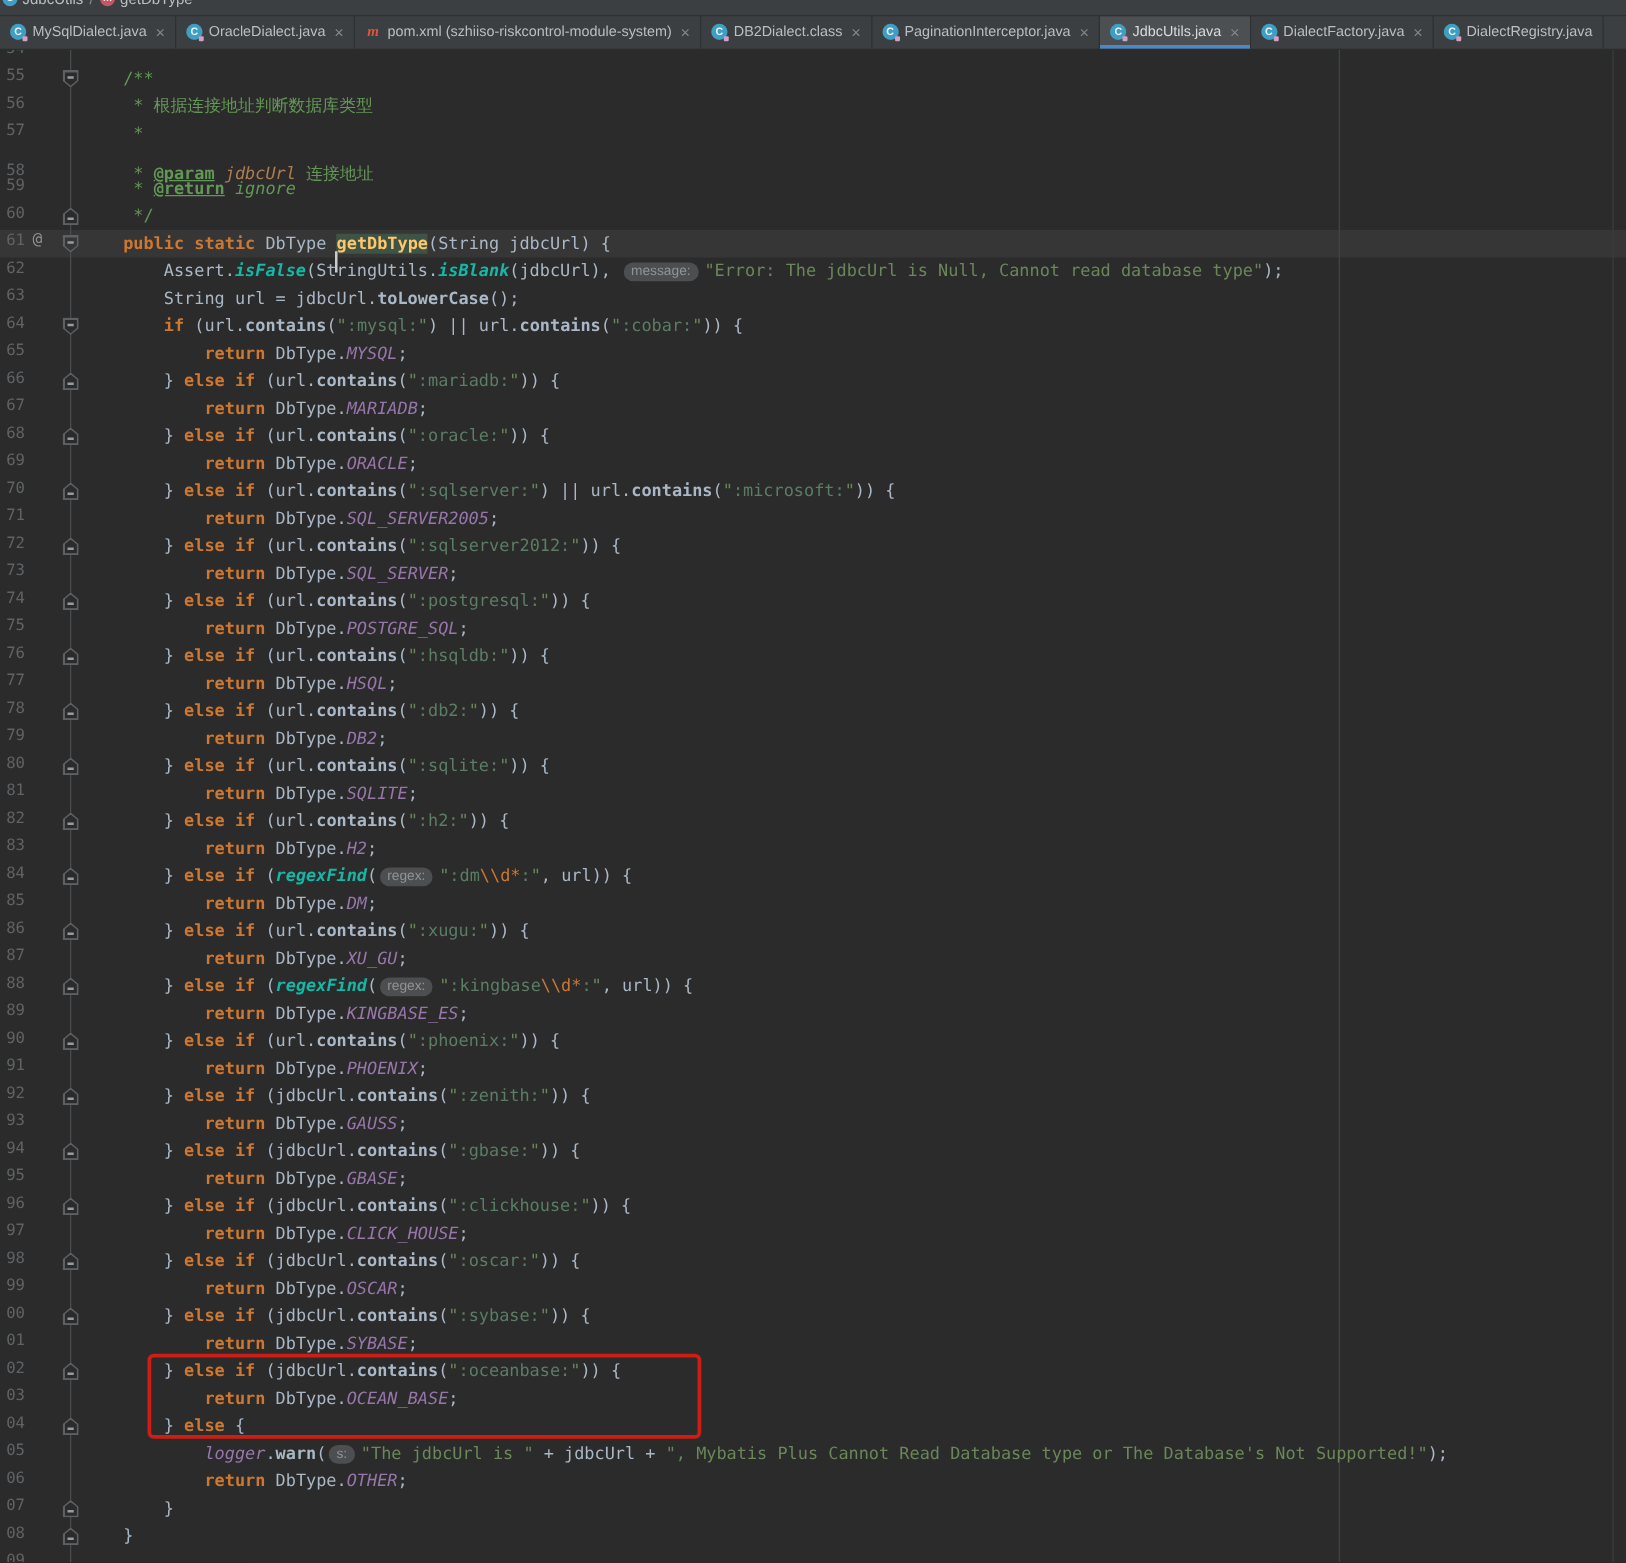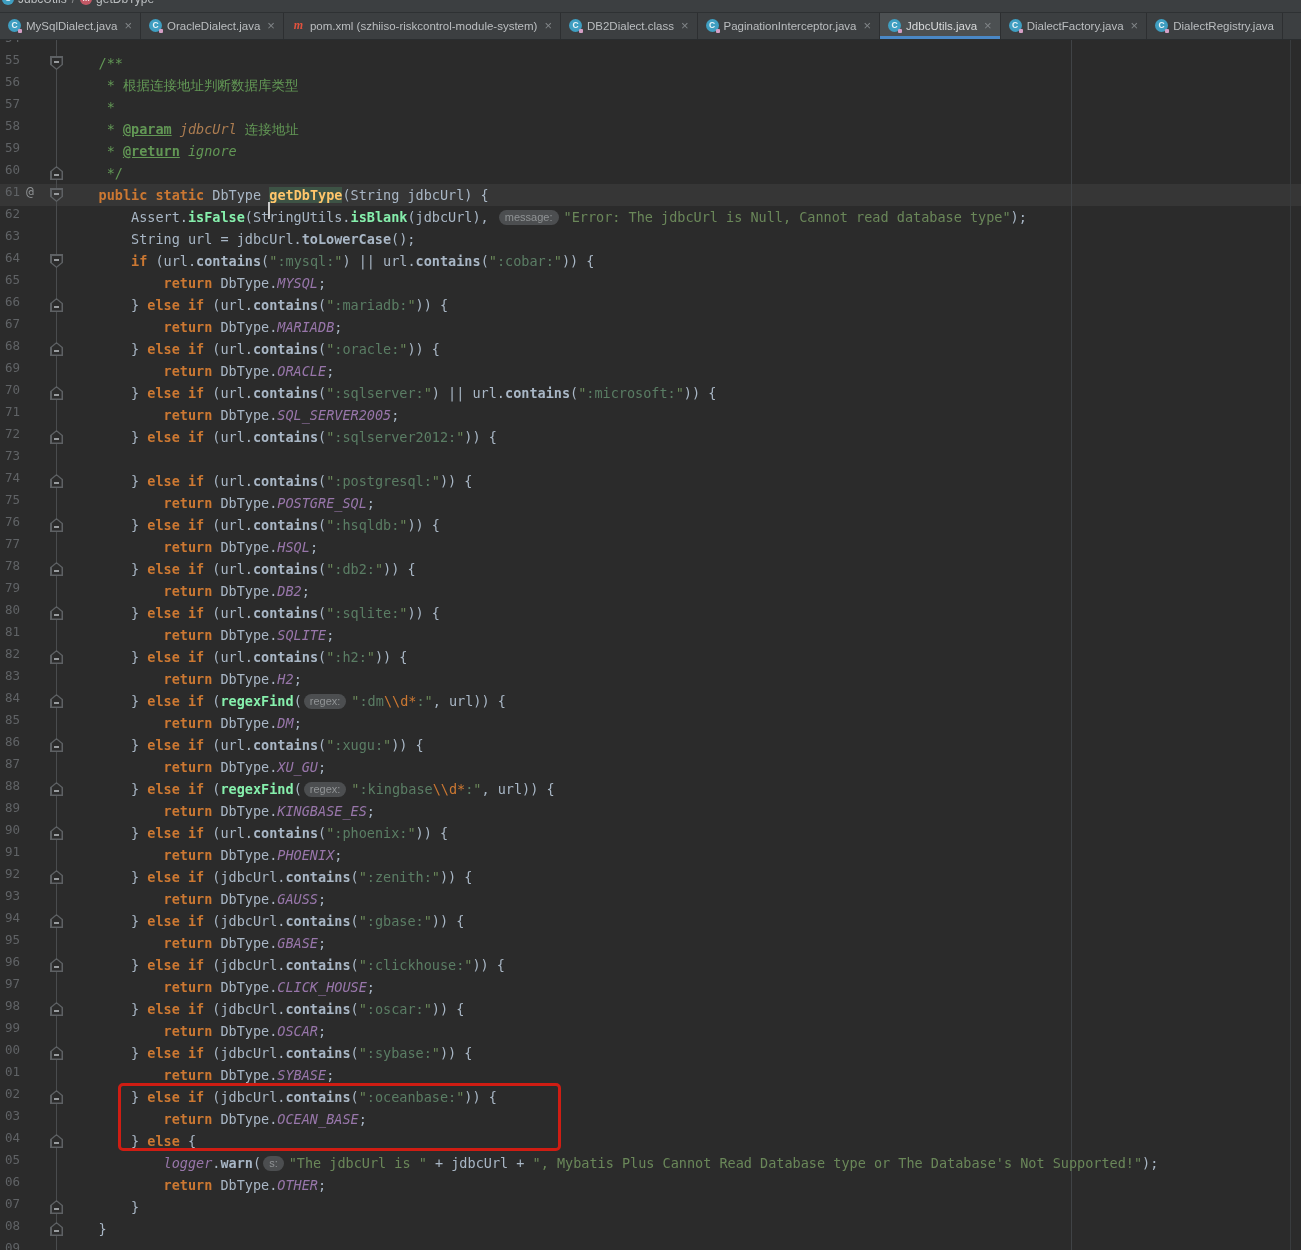--- a/index.html
+++ b/index.html
@@ -60,21 +60,21 @@
   .code{position:absolute;left:66px;top:0;line-height:22px;white-space:pre;
         font-family:"DejaVu Sans Mono",monospace;font-size:13.5px;}
   .t-d {color:#A9B7C6;}
   .t-k {color:#CC7832;font-weight:bold;}
   .t-s {color:#6A8759;}
   .t-si{color:#5A7D64;}
   .t-e {color:#CC7832;}
   .t-c {color:#9876AA;font-style:italic;}
   .t-f {color:#9876AA;font-style:italic;text-align:right;}
   .t-m {color:#A9B7C6;font-weight:bold;}
-  .t-sm{color:#86efac;font-weight:bold;margin-top:32px;}
+  .t-sm{color:#14b8a6;font-weight:bold;font-style:italic;margin-top:32px;}
   .t-mh{color:#FFC66B;font-weight:bold;background:#3D5345;}
   .t-ct{color:#629755;}
   .t-cti{color:#629755;font-style:italic;}
   .t-tg{color:#629755;font-weight:bold;text-decoration:underline;}
   .t-tv{color:#AD7D51;font-style:italic;}
   .hint{display:inline-block;background:#4C4E50;color:#909395;
         font:11px "Liberation Sans",sans-serif;padding:1px 6px 2px;border-radius:8px;
         margin:0 5px 0 2px;transform:translateY(-1px);}
   .caret{display:inline-block;width:0;position:relative;}
   .caret::before{content:"";position:absolute;left:-1px;top:2px;width:2px;height:17px;background:#CBCBCB;}
@@ -164,21 +164,21 @@
           <div class="code"><span class="t-ct">    /**</span></div>
         </div>
         <div class="row" style="top: 34px;">
           <span class="ln">56</span>
           <div class="code"><span class="t-ct">     * 根据连接地址判断数据库类型</span></div>
         </div>
         <div class="row" style="top: 56px;">
           <span class="ln">57</span>
           <div class="code"><span class="t-ct">     *</span></div>
         </div>
-        <div class="row" style="top: 78px;">
+        <div class="row" style="top: 88px;">
           <span class="ln">58</span>
           <div class="code"><span class="t-ct">     * </span><span class="t-tg">@param</span><span class="t-ct"> </span><span class="t-tv">jdbcUrl</span><span class="t-ct"> 连接地址</span></div>
         </div>
         <div class="row" style="top: 100px;">
           <span class="ln">59</span>
           <div class="code"><span class="t-ct">     * </span><span class="t-tg">@return</span><span class="t-cti"> ignore</span></div>
         </div>
         <div class="row" style="top: 122px;">
           <span class="ln">60</span>
           <span class="fold up">
@@ -262,20 +262,21 @@
           <span class="ln">72</span>
           <span class="fold up">
             <i class="o"></i>
             <i class="i2"></i>
             <i class="dash"></i>
           </span>
           <div class="code"><span class="t-d">        } </span><span class="t-k">else</span><span class="t-d"> </span><span class="t-k">if</span><span class="t-d"> (url.</span><span class="t-m">contains</span><span class="t-d">(</span><span class="t-s">"</span><span class="t-si">:sqlserver2012:</span><span class="t-s">"</span><span class="t-d">)) {</span></div>
         </div>
         <div class="row" style="top: 408px;">
           <span class="ln">73</span>
+          <div class="code"><span class="t-d">            </span><span class="t-k">return</span><span class="t-d"> DbType.</span><span class="t-c">SQL_SERVER</span><span class="t-d">;</span></div>
         </div>
         <div class="row" style="top: 430px;">
           <span class="ln">74</span>
           <span class="fold up">
             <i class="o"></i>
             <i class="i2"></i>
             <i class="dash"></i>
           </span>
           <div class="code"><span class="t-d">        } </span><span class="t-k">else</span><span class="t-d"> </span><span class="t-k">if</span><span class="t-d"> (url.</span><span class="t-m">contains</span><span class="t-d">(</span><span class="t-s">"</span><span class="t-si">:postgresql:</span><span class="t-s">"</span><span class="t-d">)) {</span></div>
         </div>

